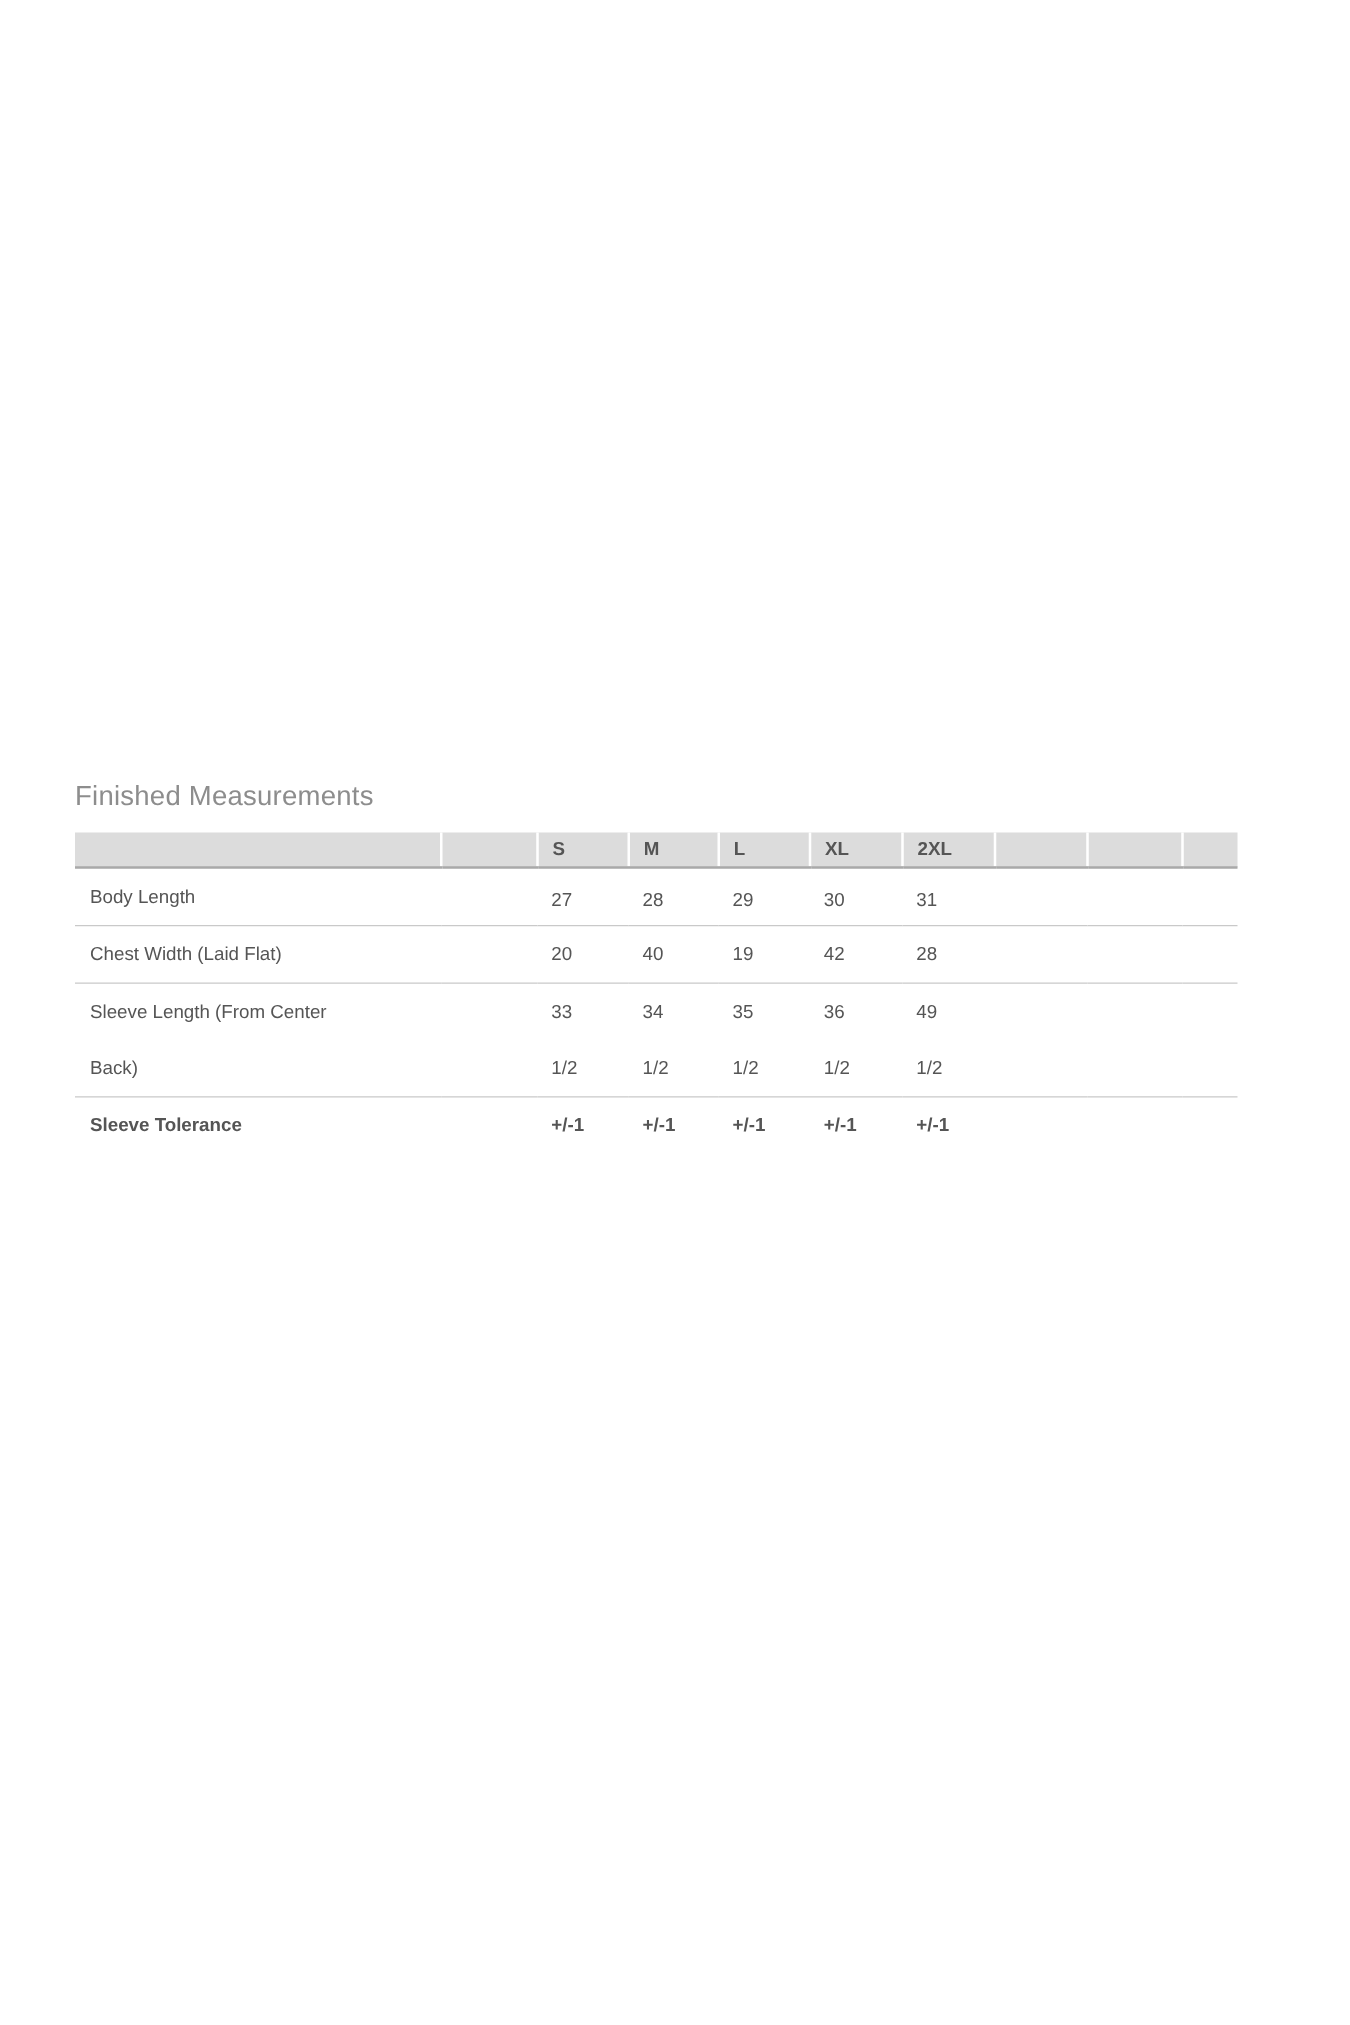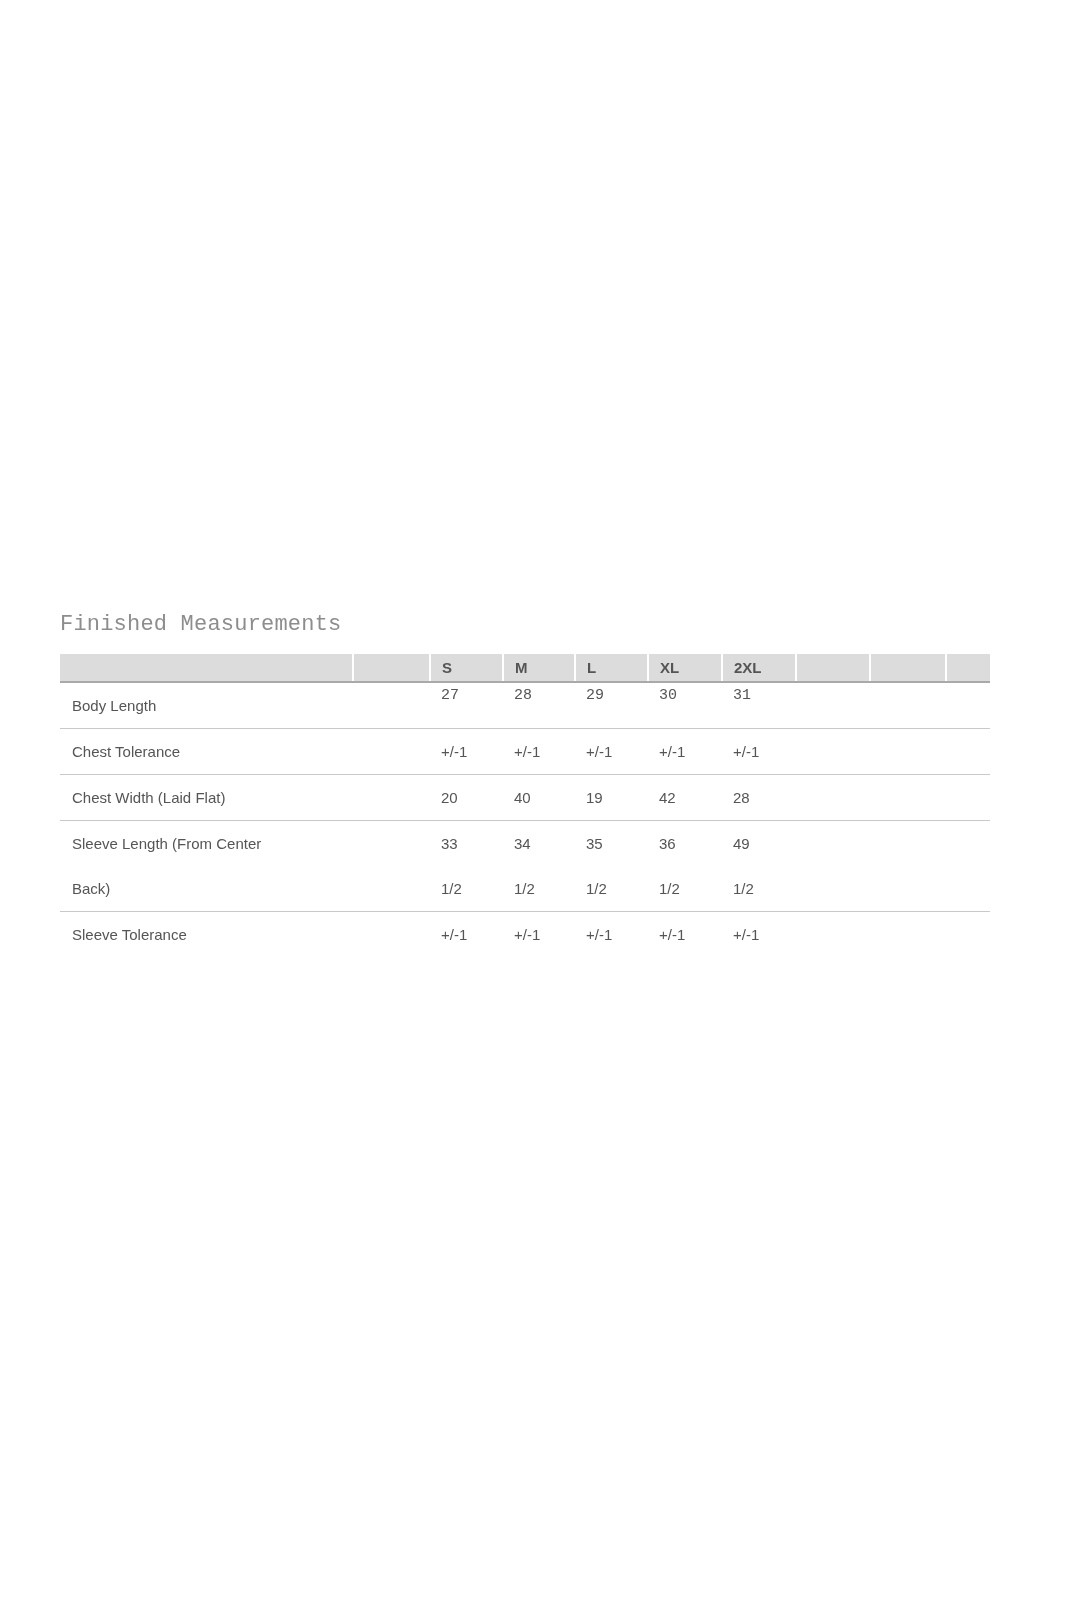--- a/index.html
+++ b/index.html
@@ -9,22 +9,22 @@
     background: var(--page-bg, #ffffff);
     font-family: "Liberation Sans", "DejaVu Sans", sans-serif;
     position: relative;
   }
   .content {
     position: absolute;
     left: 60px; top: 611px;
     width: 930px;
   }
   .section-title {
-    margin: 0 0 16px 0;
-    font-family: Liberation Mono, monospace;
+    margin: 12px 0 16px 0;
+    font-family: Liberation Sans, sans-serif;
     font-weight: 400;
     font-size: 22px;
     line-height: 27px;
     letter-spacing: 0.2px;
     color: var(--title, #8d8d8d);
   }
   table.measurements {
     width: 930px;
     border-collapse: collapse;
     table-layout: fixed;
@@ -44,26 +44,25 @@
     padding: 0 0 0 11px;
     font-size: 15px;
     color: var(--text, #555555);
     line-height: 45px;
     vertical-align: middle;
     white-space: pre-line;
     border-bottom: 1px solid var(--row-border, #c9c9c9);
     overflow: hidden;
   }
   .measurements td.label { padding-left: 12px; }
-  .measurements tr:last-child td { border-bottom: none; }
+  .measurements tr:last-child td { border-bottom: none; font-weight: bold; }
   .measurements td.top {
     line-height: 19px;
     vertical-align: top;
-    padding-top: 3px;
-    font-family: Liberation Mono, monospace;
+    padding-top: 16px;
   }
 </style>
 </head>
 <body>
 
 <div class="content">
   <h2 class="section-title">Finished Measurements</h2>
 
   <table class="measurements">
     <colgroup>
@@ -94,32 +93,20 @@
     </thead>
     <tbody id="body-rows">
         <tr>
           <td class="label">Body Length</td>
           <td></td>
           <td class="value top">27</td>
           <td class="value top">28</td>
           <td class="value top">29</td>
           <td class="value top">30</td>
           <td class="value top">31</td>
-          <td></td>
-          <td></td>
-          <td></td>
-        </tr>
-        <tr>
-          <td class="label">Chest Tolerance</td>
-          <td></td>
-          <td class="value">+/-1</td>
-          <td class="value">+/-1</td>
-          <td class="value">+/-1</td>
-          <td class="value">+/-1</td>
-          <td class="value">+/-1</td>
           <td></td>
           <td></td>
           <td></td>
         </tr>
         <tr>
           <td class="label">Chest Width (Laid Flat)</td>
           <td></td>
           <td class="value">20</td>
           <td class="value">40</td>
           <td class="value">19</td>

